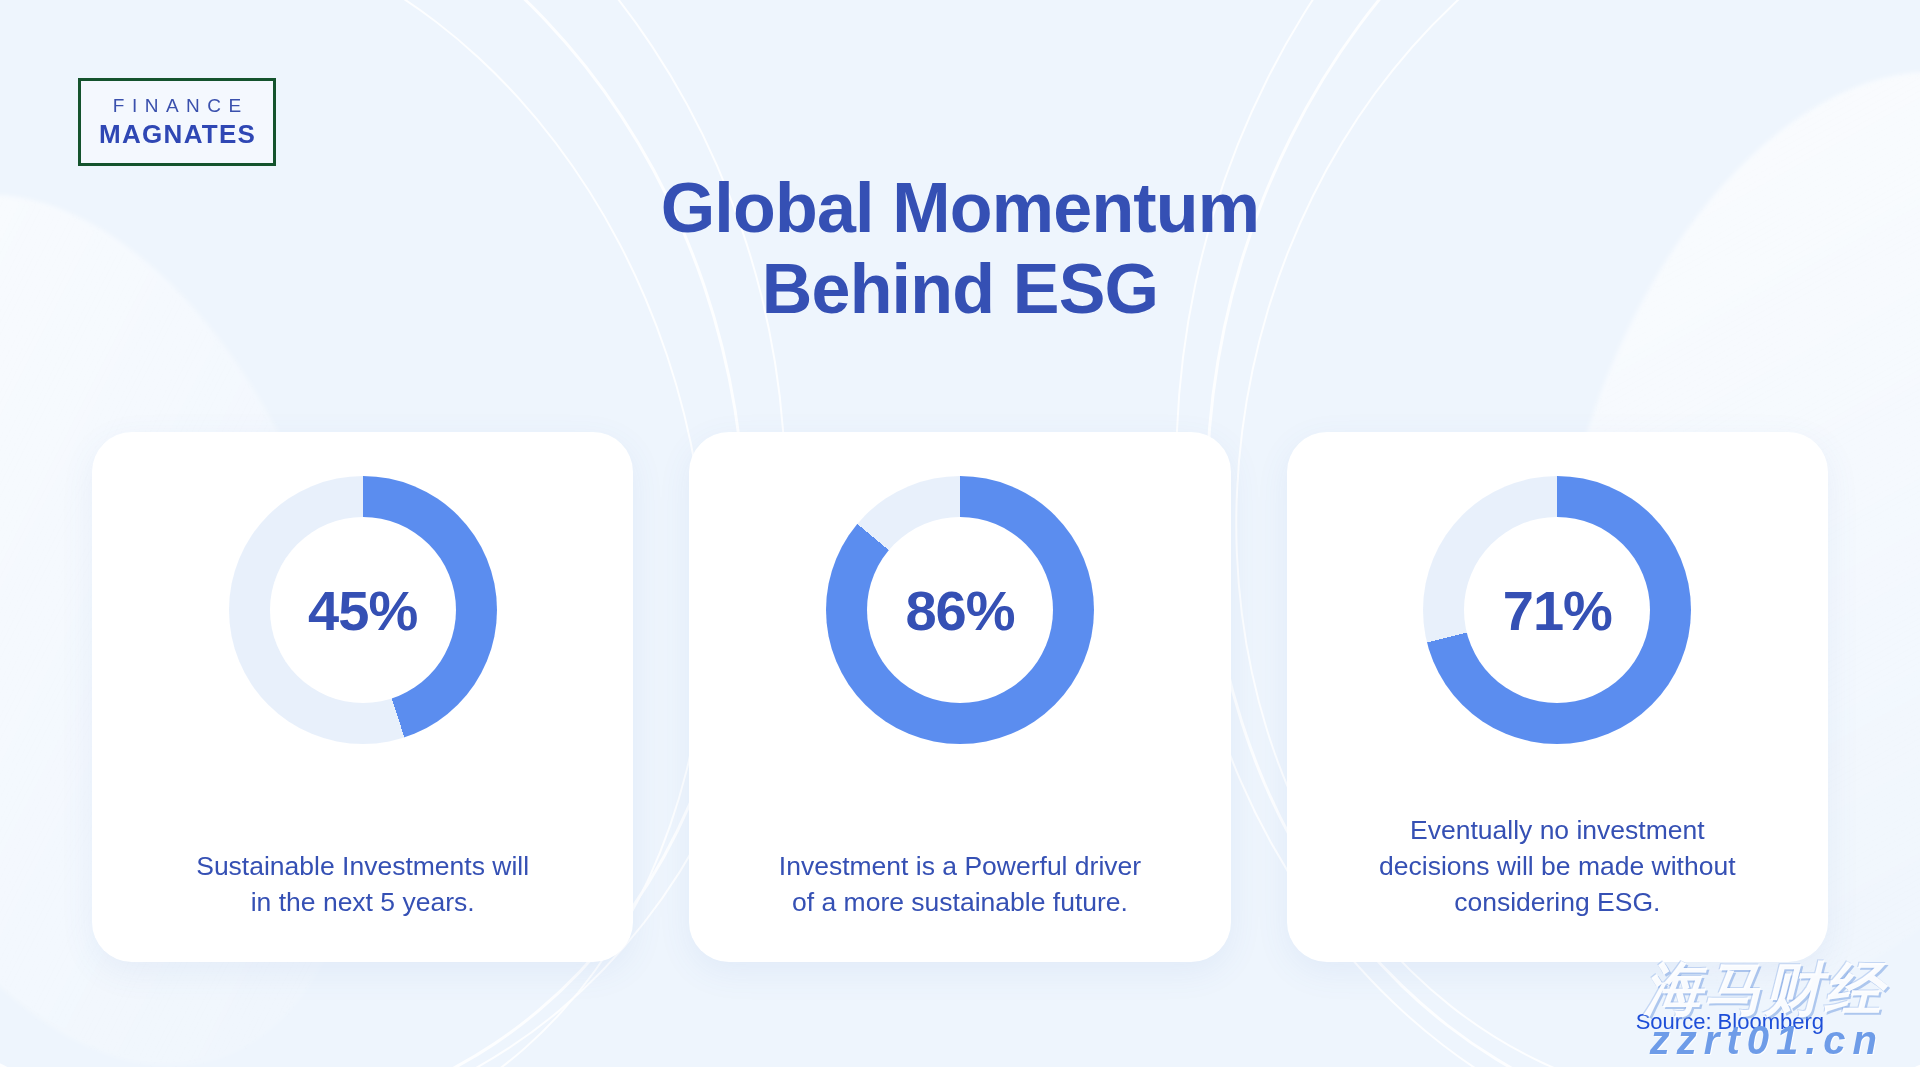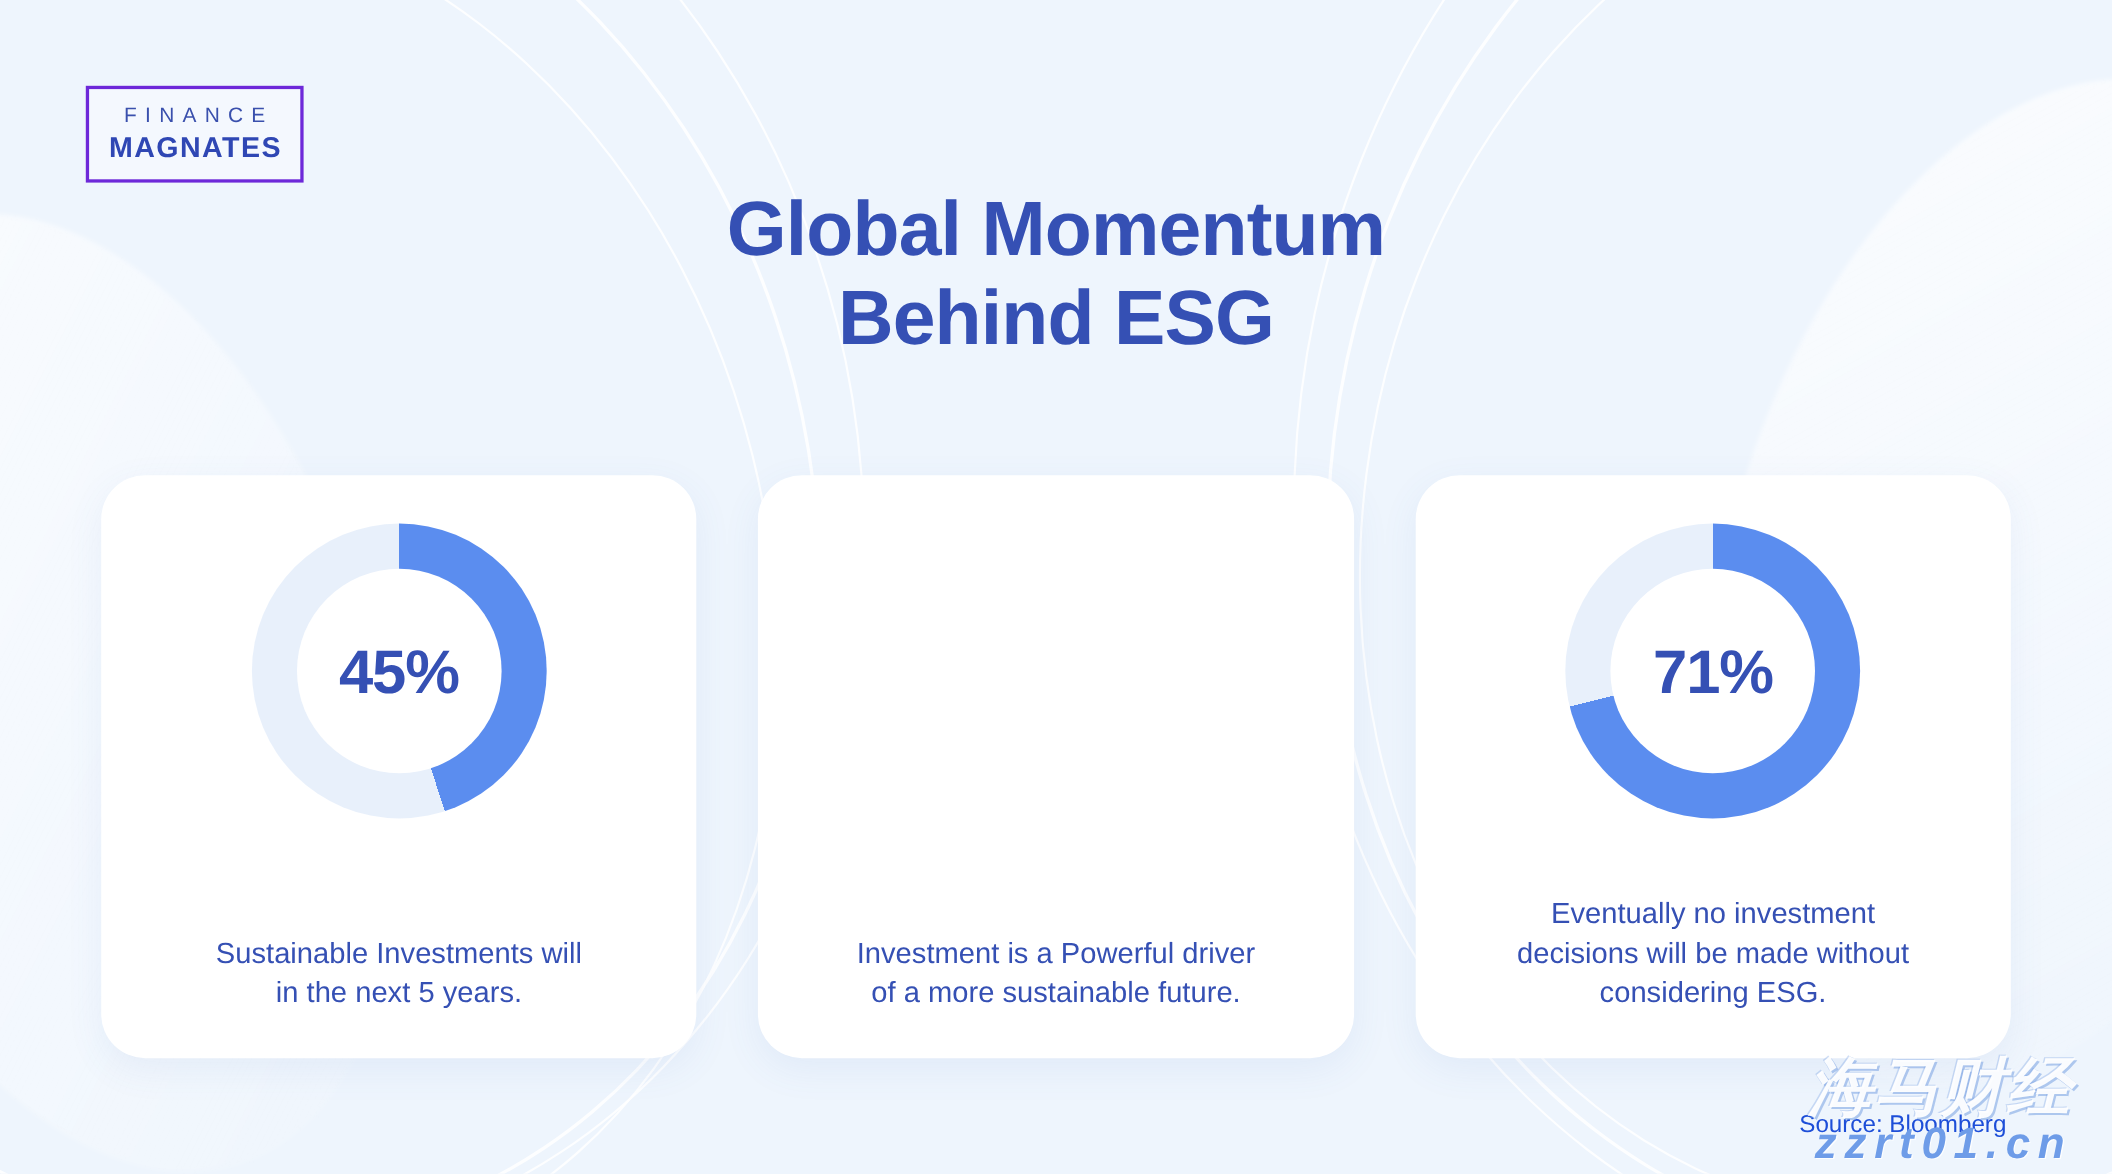--- a/index.html
+++ b/index.html
@@ -44,21 +44,21 @@
   .blob-left  { width: 520px; height: 900px; left: -180px; top: 180px; transform: rotate(-18deg); }
   .blob-right { width: 560px; height: 940px; right: -210px; top: 60px; transform: rotate(16deg); }
 
   
   .logo-box {
     position: absolute;
     left: 78px;
     top: 78px;
     width: 198px;
     height: 88px;
-    border: 3px solid #6d28d9;
+    border: 3px solid #14532d;
     background: #f4f8fe;
     display: flex;
     flex-direction: column;
     align-items: center;
     justify-content: center;
     gap: 2px;
   }
   .logo-top {
     font-size: 19px;
     letter-spacing: 7.5px;
@@ -223,20 +223,25 @@
         <span class="donut-value">45%</span>
       </div>
     </div>
     <div class="caption">
       <span style="display: block;">Sustainable Investments will</span>
       <span style="display: block;">in the next 5 years.</span>
     </div>
   </div>
 
   <div class="card">
+    <div class="donut" style="background: conic-gradient(rgb(91, 141, 239) 0deg, rgb(91, 141, 239) 310deg, rgb(232, 240, 251) 310deg, rgb(232, 240, 251) 360deg);">
+      <div class="donut-hole">
+        <span class="donut-value">86%</span>
+      </div>
+    </div>
     <div class="caption">
       <span style="display: block;">Investment is a Powerful driver</span>
       <span style="display: block;">of a more sustainable future.</span>
 
     </div>
   </div>
 
   <div class="card">
     <div class="donut" style="background: conic-gradient(rgb(91, 141, 239) 0deg, rgb(91, 141, 239) 256deg, rgb(232, 240, 251) 256deg, rgb(232, 240, 251) 360deg);">
       <div class="donut-hole">

